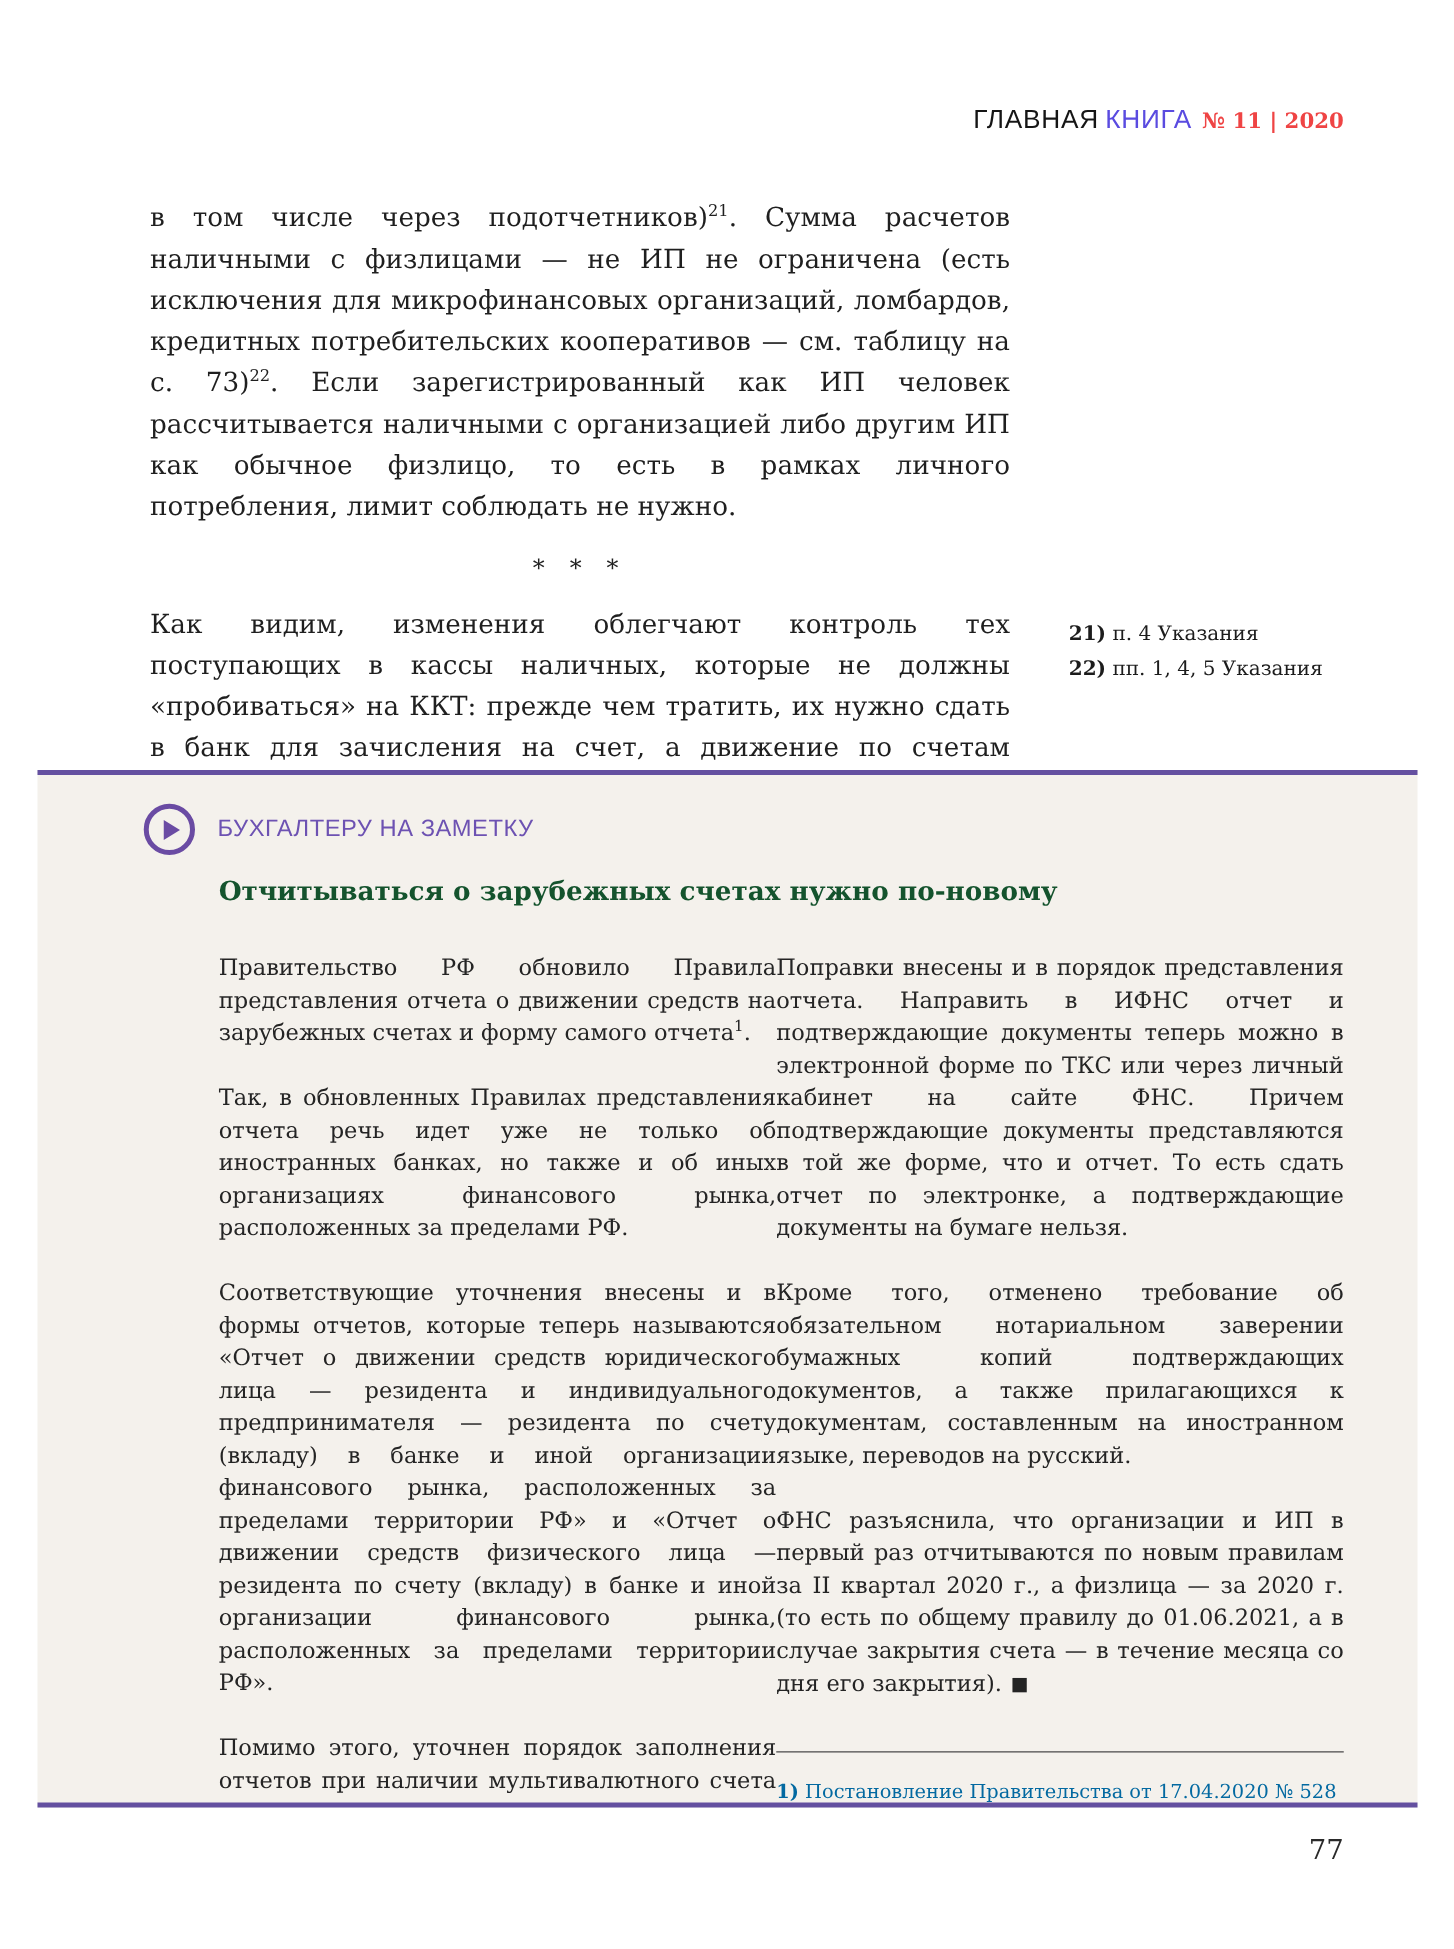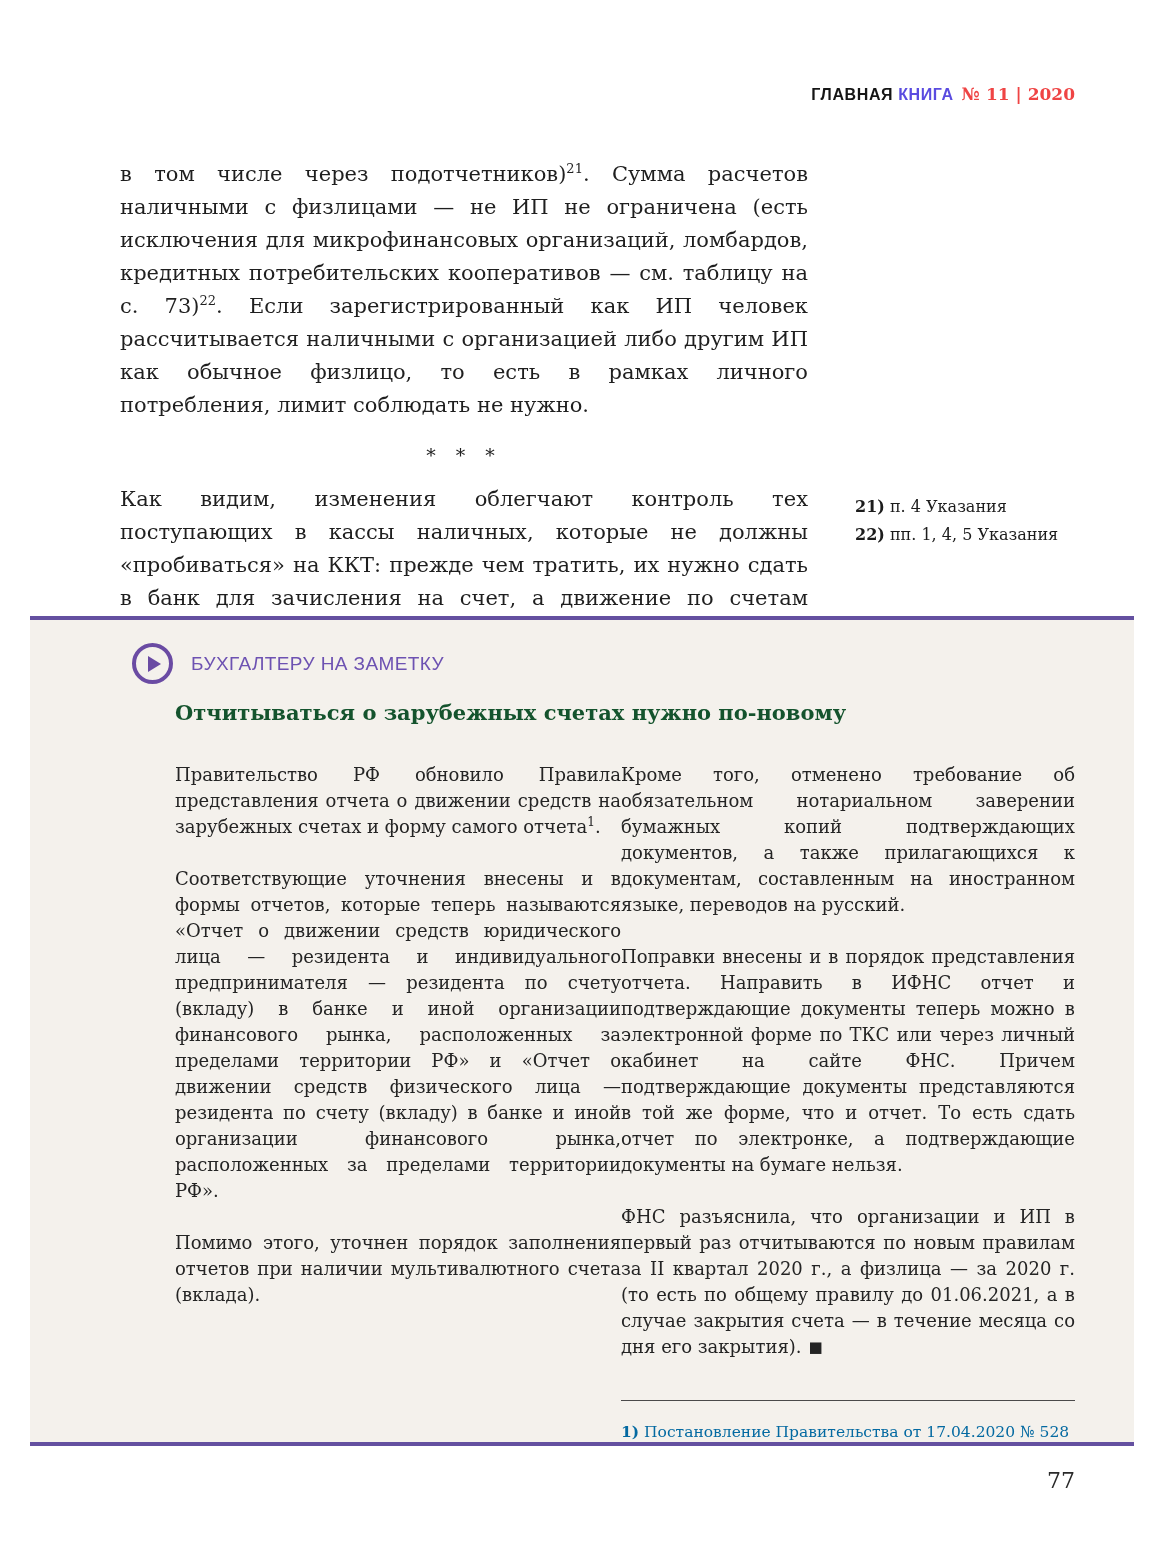--- a/index.html
+++ b/index.html
@@ -19,21 +19,21 @@
     position:relative;
   }
   .page{position:relative;width:1163px;height:1559px;overflow:hidden;background:#fff;}
 
   
   .page-header{
     position:absolute;top:84px;right:88px;
     display:flex;align-items:baseline;gap:8px;
     white-space:nowrap;
   }
-  .mag-name{font-family:"Liberation Sans", sans-serif;font-weight:bold;font-size:16px;letter-spacing:.6px;}
+  .mag-name{font-family:"Liberation Sans", sans-serif;font-weight:normal;font-size:21px;letter-spacing:.6px;}
   .mag-black{color:#151515;}
   .mag-purple{color:var(--accent);margin-left:5px;}
   .issue{font-family:"DejaVu Serif", serif;font-weight:bold;font-size:17px;color:#ef4444;}
 
   
   .article-body{
     position:absolute;left:120px;top:158px;width:688px;
     font-size:21px;line-height:33px;text-align:justify;
   }
   .article-par{margin:0;}
@@ -53,21 +53,21 @@
 
   
   .note-box{
     position:absolute;left:30px;top:616px;width:1104px;height:830px;
     box-sizing:border-box;background:var(--beige);
     border-top:4px solid var(--purple);
     border-bottom:4px solid var(--purple);
     overflow:hidden;
   }
   .rubric{
-    position:absolute;left:102px;top:23px;
+    position:absolute;left:85px;top:23px;
     display:flex;align-items:center;gap:18px;
   }
   .play-icon{
     width:33px;height:33px;border:4px solid var(--purple-icon);
     border-radius:50%;display:inline-flex;align-items:center;justify-content:center;
     box-sizing:content-box;flex:0 0 auto;
   }
   .play-icon .tri{
     width:0;height:0;
     border-left:13px solid var(--purple-icon);
@@ -137,26 +137,27 @@
           <span class="tri"></span>
         </span>
       <span class="rubric-label">БУХГАЛТЕРУ НА ЗАМЕТКУ</span>
     </div>
 
     <h2 class="note-title">Отчитываться о зарубежных счетах нужно по-новому</h2>
 
     <div class="columns">
       <div class="col col-left">
         <p><span>Правительство РФ обновило Правила представления отчета о движении средств на зарубежных счетах и форму самого отчета</span><sup>1</sup><span>.</span></p>
+        <p>Так, в обновленных Правилах представления отчета речь идет уже не только об иностранных банках, но также и об иных организациях финансового рынка, расположенных за пределами РФ.</p>
         <p>Соответствующие уточнения внесены и в формы отчетов, которые теперь называются «Отчет о движении средств юридического лица — резидента и индивидуального предпринимателя — резидента по счету (вкладу) в банке и иной организации финансового рынка, расположенных за пределами территории РФ» и «Отчет о движении средств физического лица — резидента по счету (вкладу) в банке и иной организации финансового рынка, расположенных за пределами территории РФ».</p>
         <p>Помимо этого, уточнен порядок заполнения отчетов при наличии мультивалютного счета (вклада).</p>
       </div>
       <div class="col col-right">
+        <p>Поправки внесены и в порядок представления отчета. Направить в ИФНС отчет и подтверждающие документы теперь можно в электронной форме по ТКС или через личный кабинет на сайте ФНС. Причем подтверждающие документы представляются в той же форме, что и отчет. То есть сдать отчет по электронке, а подтверждающие документы на бумаге нельзя.</p>
         <p>Кроме того, отменено требование об обязательном нотариальном заверении бумажных копий подтверждающих документов, а также прилагающихся к документам, составленным на иностранном языке, переводов на русский.</p>
-        <p>Поправки внесены и в порядок представления отчета. Направить в ИФНС отчет и подтверждающие документы теперь можно в электронной форме по ТКС или через личный кабинет на сайте ФНС. Причем подтверждающие документы представляются в той же форме, что и отчет. То есть сдать отчет по электронке, а подтверждающие документы на бумаге нельзя.</p>
         <p><span>ФНС разъяснила, что организации и ИП в первый раз отчитываются по новым правилам за II квартал 2020 г., а физлица — за 2020 г. (то есть по общему правилу до 01.06.2021, а в случае закрытия счета — в течение месяца со дня его закрытия).</span><span class="endmark">■</span></p>
         <div class="footnote"><b>1)</b> <span>Постановление Правительства от 17.04.2020 № 528</span></div>
       </div>
     </div>
   </section>
 
   <div class="page-number">77</div>
 
 </div>
 

